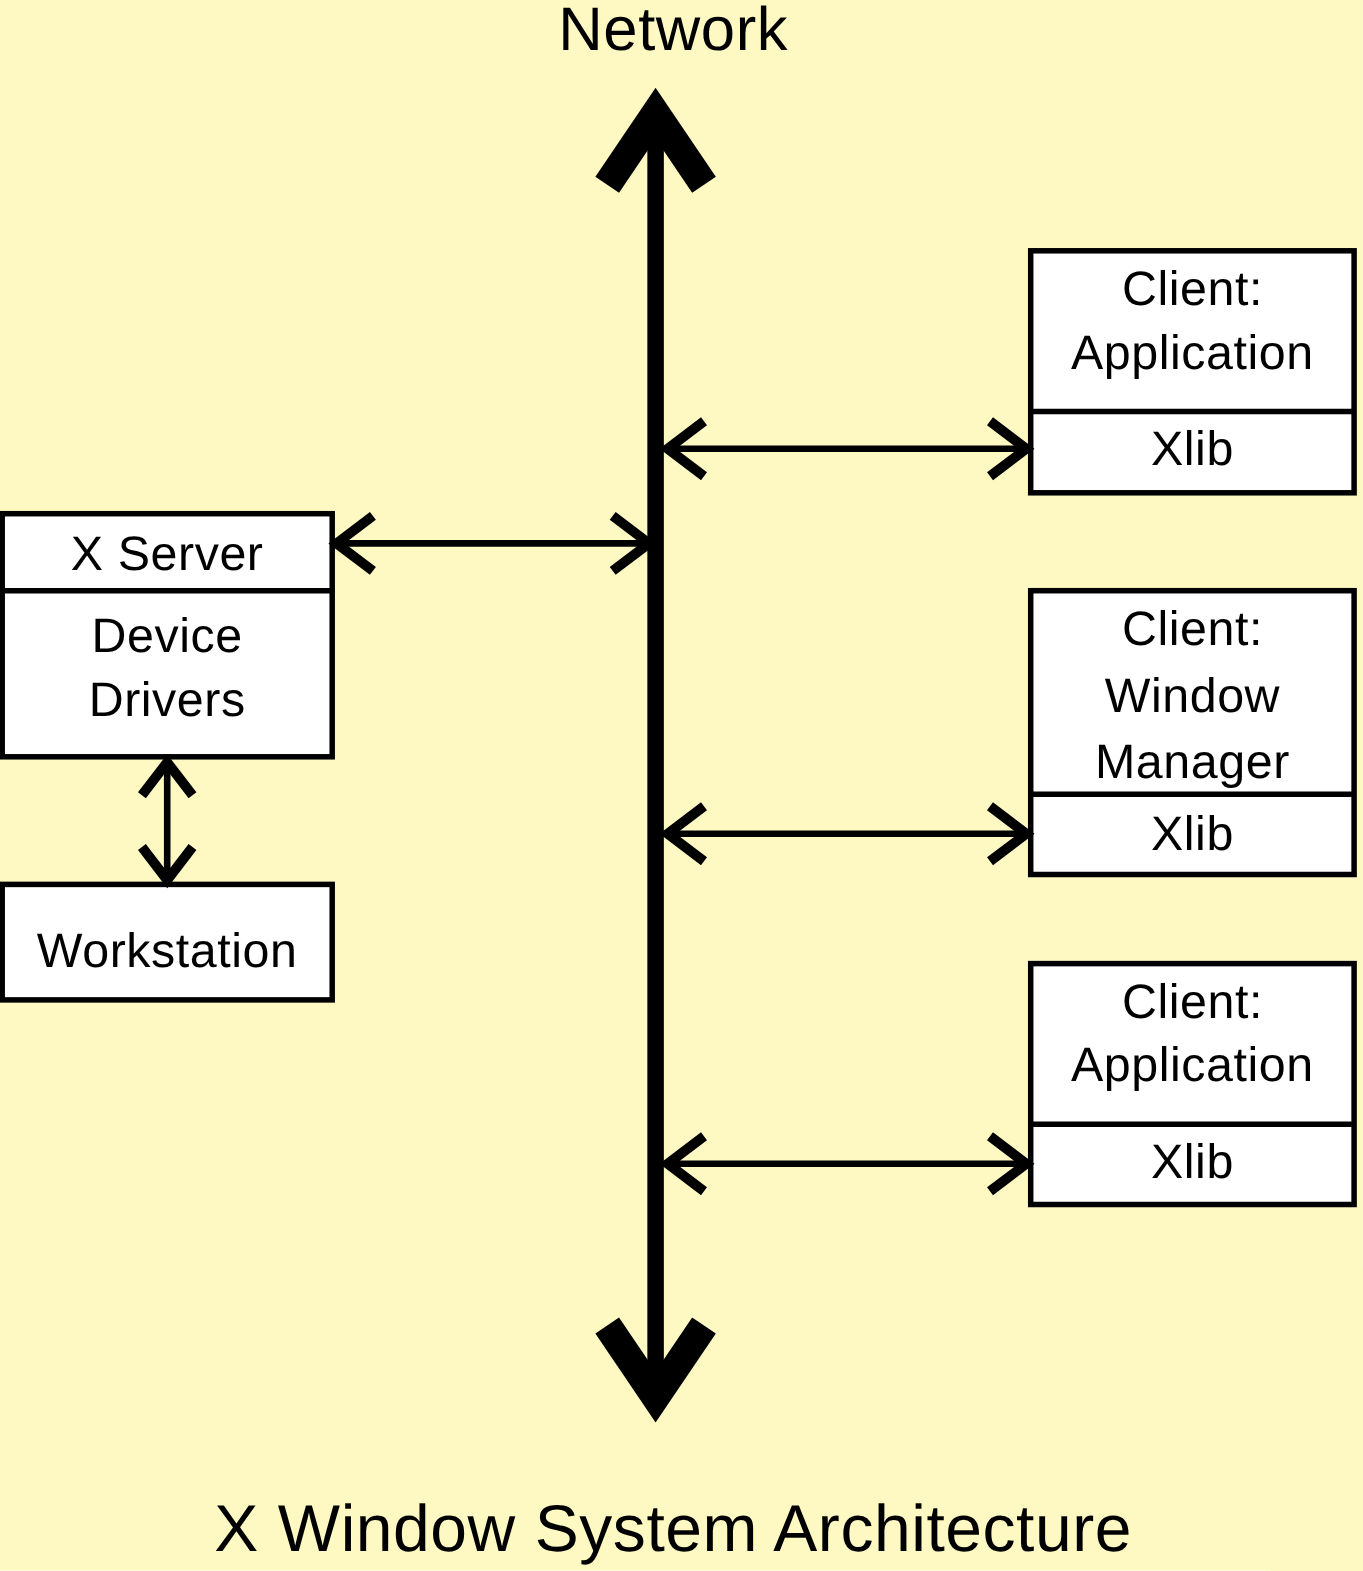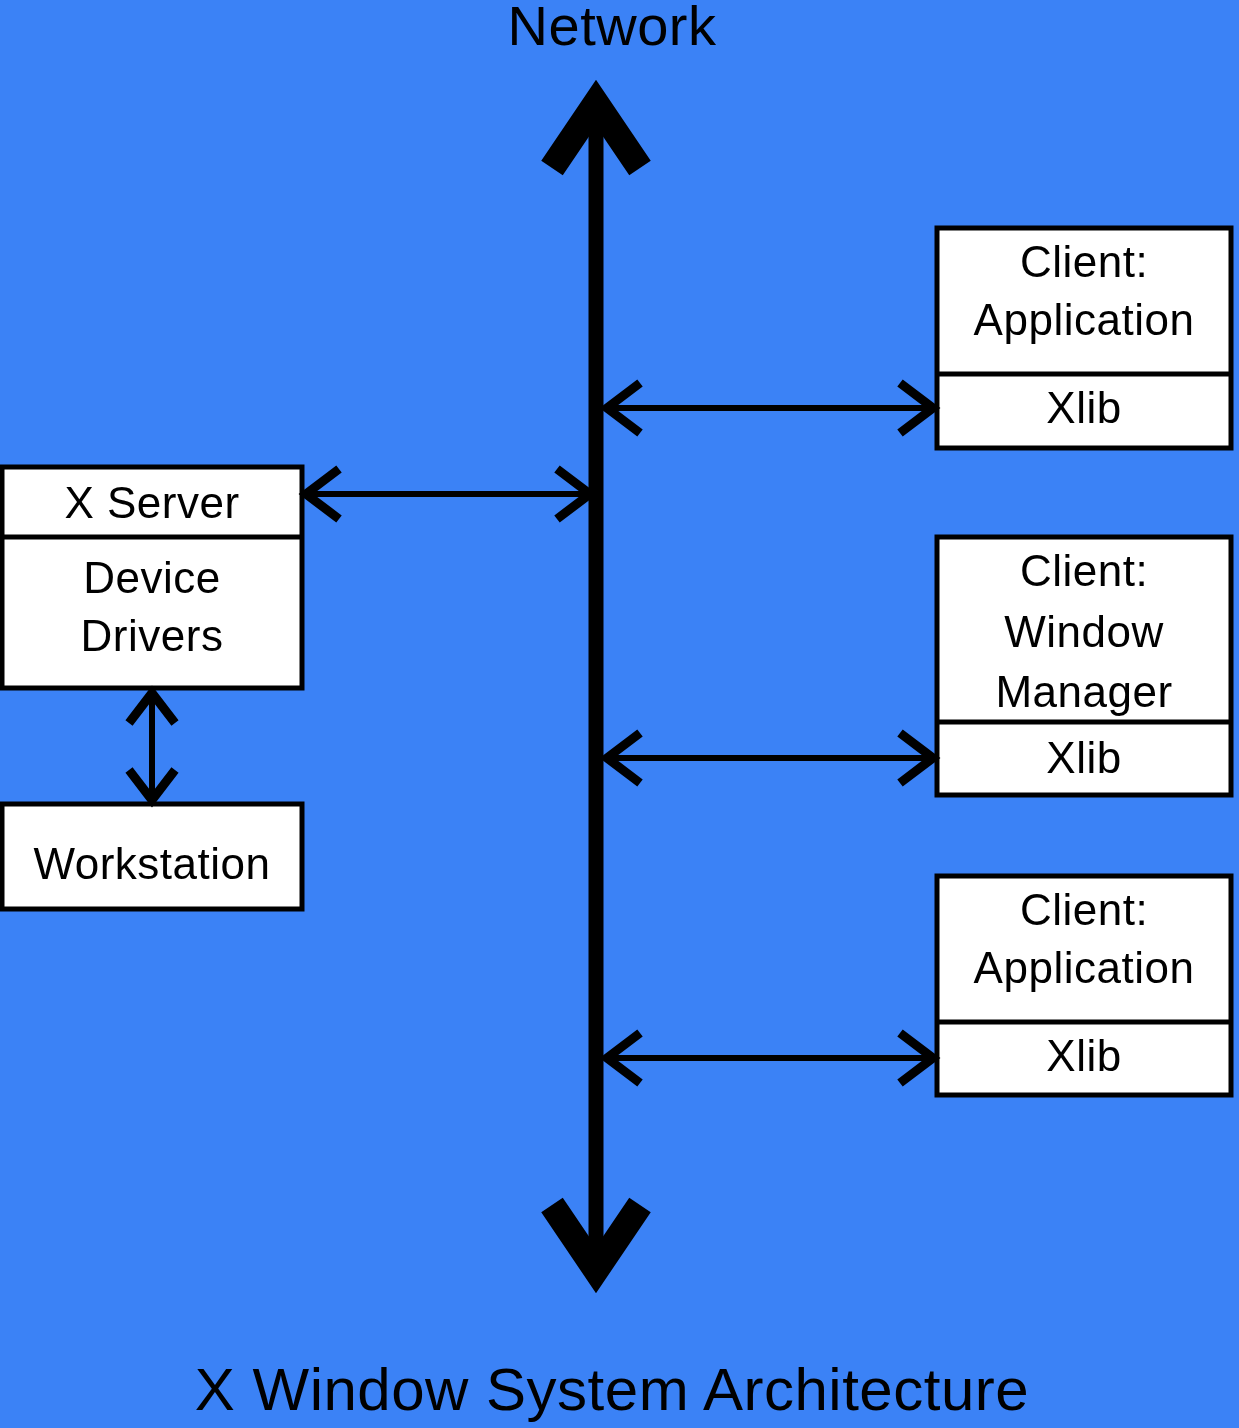--- a/index.html
+++ b/index.html
@@ -7,21 +7,21 @@
     padding: 0;
     background: #ffffff;
   }
   body {
     font-family: "Liberation Sans", sans-serif;
   }
   #canvas {
     position: relative;
     width: 1239px;
     height: 1428px;
-    background: #3b82f6;
+    background: #fef9c3;
     overflow: hidden;
   }
   #diagram-svg {
     position: absolute;
     left: 0;
     top: 0;
     width: 1239px;
     height: 1428px;
   }
   .dlabel {

